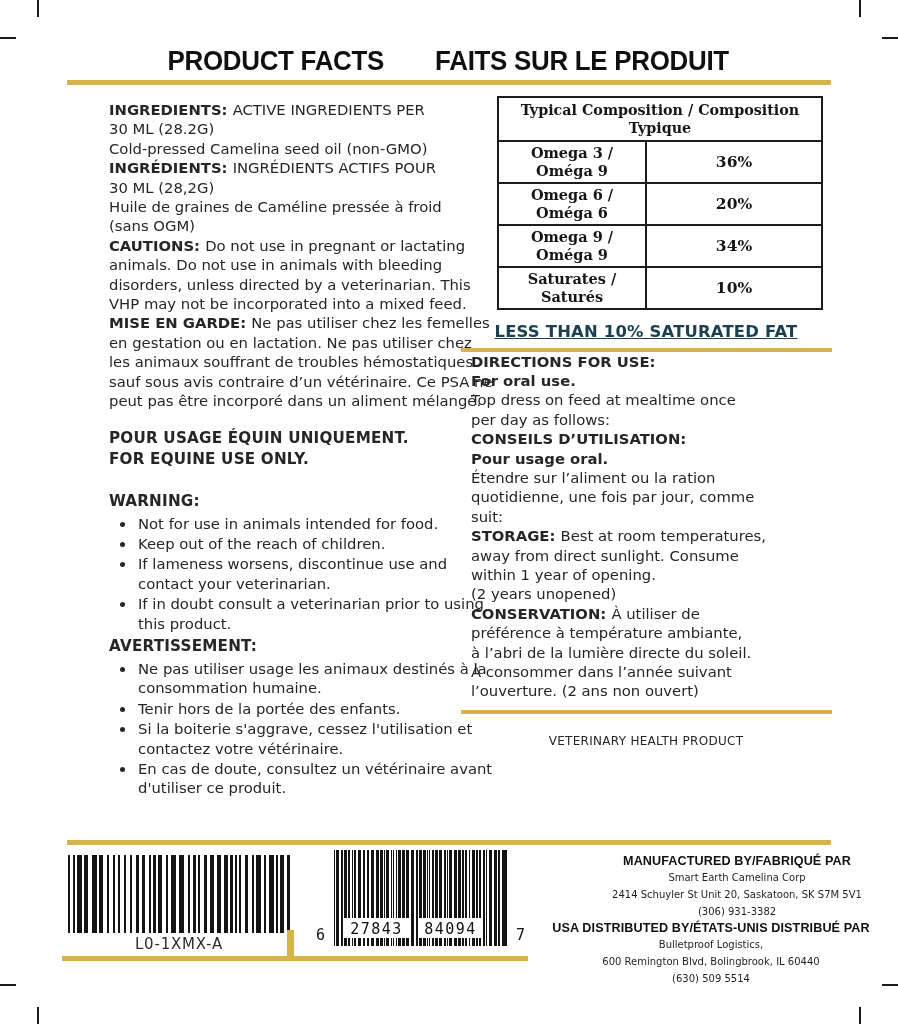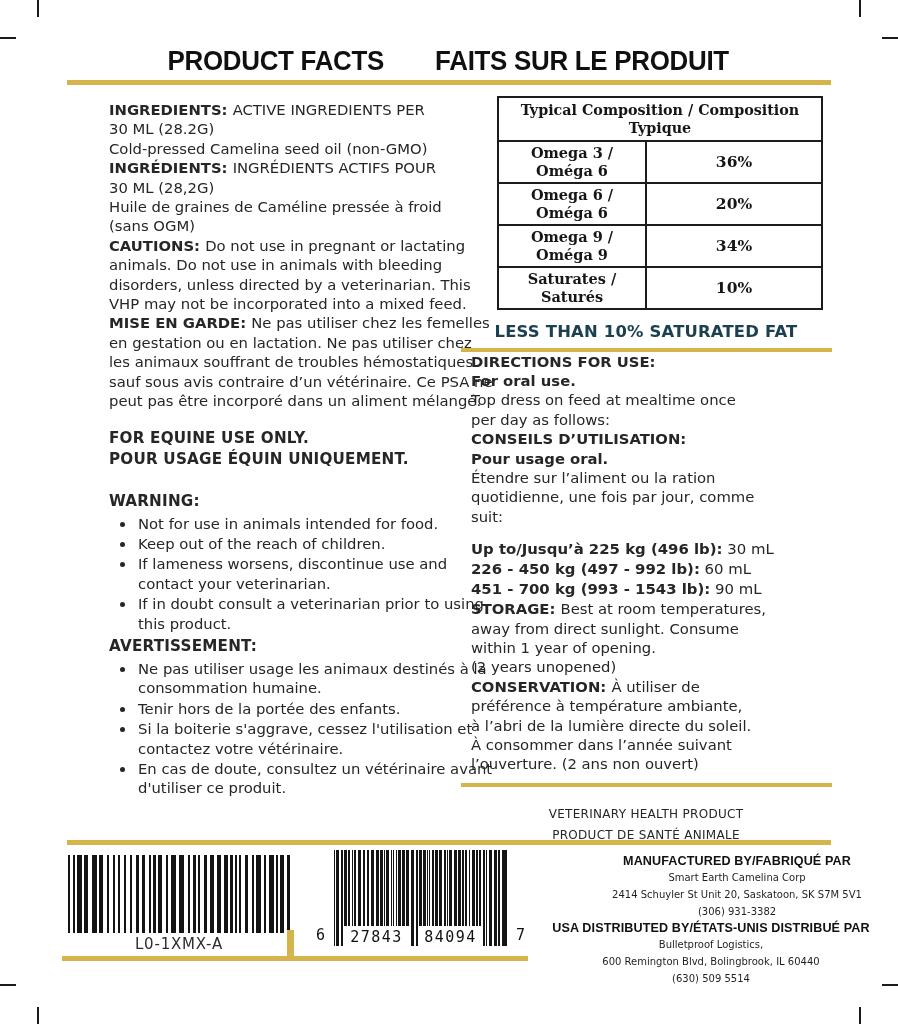--- a/index.html
+++ b/index.html
@@ -38,21 +38,21 @@
     font-family:"DejaVu Serif","Liberation Serif",serif; font-weight:700; color:#161616;
     border:2px solid #1c1c1c;
   }
   table.comp th, table.comp td{border:2px solid #1c1c1c; text-align:center; padding:2px 4px;}
   table.comp th{font-size:14.3px; line-height:18px; padding:3px 2px;}
   table.comp td{font-size:14.5px; line-height:18px;}
   table.comp td.val{font-size:15.5px; width:166px;}
   table.comp td.small{font-size:10.6px; line-height:11.6px; white-space:pre-line; padding:2px 1px;}
   
   .banner{margin-top:11px; text-align:center; color:var(--teal); font-weight:700;}
-  .banner div{font-size:16.4px; line-height:21.5px; letter-spacing:0.2px;}
+  .banner div{font-size:16.4px; line-height:21.5px; letter-spacing:0.2px;text-decoration:underline;}
   .rule-col{margin-top:5px; margin-left:1px; width:371px; height:4px; background:var(--gold);}
   .rule-col2{margin-top:9px;}
   .indent{padding-left:11px;}
   .directions{margin-top:11px;}
   .dosage{margin-top:13px;}
   .dose-line{font-size:14.9px; line-height:20px;}
   .storage{margin-top:18px;}
   .vhp{margin-top:17px; text-align:center;}
   .vhp div{font-weight:400; font-size:12px; line-height:21px; letter-spacing:0.3px;}
 
@@ -62,21 +62,21 @@
   .bars i{position:absolute; top:0; bottom:0; background:#141414;}
   .bc1{left:68px; top:15px; width:222px; height:78px;}
   .bc-caption{position:absolute; left:68px; top:95px; width:222px; text-align:center;
     font-size:15px; letter-spacing:0.8px; color:#2e2e2e;}
   .gold-tick{position:absolute; left:287px; top:90px; width:7px; height:28px; background:var(--gold);}
   .gold-foot{position:absolute; left:62px; top:116px; width:466px; height:5px; background:var(--gold);}
   .upc{position:absolute; left:318px; top:10px; width:205px; height:96px;}
   .upc .bars{left:16px; right:16px; top:0; bottom:0;}
   .upc-digit{position:absolute; bottom:2px; font-family:"DejaVu Sans Mono",monospace; font-size:15px; color:#111;}
   .upc-d-left{left:-2px;} .upc-d-right{right:-2px;}
-  .upc-group{position:absolute; bottom:0; width:65px; text-align:center; background:#fff;
+  .upc-group{position:absolute; bottom:8px; width:65px; text-align:center; background:#fff;
     font-family:"DejaVu Sans Mono",monospace; font-size:15px; letter-spacing:1.5px; color:#111; padding-top:2px;}
   .upc-g1{left:26px;} .upc-g2{left:100px;}
   .addr{position:absolute; width:356px; text-align:center; color:#1f1f1f;}
   .addr-top{left:559px; top:13px;} .addr-bot{left:533px; top:80px;}
   .addr .hd{font-family:"Liberation Sans","DejaVu Sans",sans-serif; font-weight:700; font-size:12.6px; line-height:16px; letter-spacing:0.1px; color:#111;}
   .addr .ln div{font-size:10px; line-height:17.2px;}
 </style>
 </head>
 <body>
 
@@ -101,22 +101,22 @@
     <p class="rich"><span class="b">INGREDIENTS: </span><span>ACTIVE INGREDIENTS PER
 30 ML (28.2G)
 Cold-pressed Camelina seed oil (non-GMO)
 </span><span class="b">INGRÉDIENTS: </span><span>INGRÉDIENTS ACTIFS POUR
 30 ML (28,2G)
 Huile de graines de Caméline pressée à froid
 (sans OGM)</span></p>
     <p class="rich mt20"><span class="b">CAUTIONS: </span><span>Do not use in pregnant or lactating animals. Do not use in animals with bleeding disorders, unless directed by a veterinarian. This VHP may not be incorporated into a mixed feed.</span></p>
     <p class="rich mt19"><span class="b">MISE EN GARDE: </span><span>Ne pas utiliser chez les femelles en gestation ou en lactation. Ne pas utiliser chez les animaux souffrant de troubles hémostatiques sauf sous avis contraire d’un vétérinaire. Ce PSA ne peut pas être incorporé dans un aliment mélangé.</span></p>
     <div class="equine mt17">
+        <div>POUR USAGE ÉQUIN UNIQUEMENT.</div>
         <div>FOR EQUINE USE ONLY.</div>
-        <div>POUR USAGE ÉQUIN UNIQUEMENT.</div>
       </div>
     <div class="mt21">
       <div class="sec-h">WARNING:</div>
       <ul class="blist">
           <li>Not for use in animals intended for food.</li>
           <li>Keep out of the reach of children.</li>
           <li>If lameness worsens, discontinue use and contact your veterinarian.</li>
           <li>If in doubt consult a veterinarian prior to using this product.</li>
         </ul>
     </div>
@@ -133,21 +133,21 @@
 
   <div class="col-right">
     <table class="comp">
       <thead>
         <tr>
             <th colspan="2">Typical Composition / Composition Typique</th>
           </tr>
       </thead>
       <tbody id="comp-rows">
           <tr>
-            <td>Omega 3 / Oméga 6</td>
+            <td>Omega 3 / Oméga 9</td>
             <td class="val">36%</td>
           </tr>
           <tr>
             <td>Omega 6 / Oméga 6</td>
             <td class="val">20%</td>
           </tr>
           <tr>
             <td>Omega 9 / Oméga 9</td>
             <td class="val">34%</td>
           </tr>
@@ -163,38 +163,32 @@
     <div class="rule-col"></div>
     <p class="rich indent directions"><span class="b">DIRECTIONS FOR USE:
 For oral use.
 </span><span>Top dress on feed at mealtime once
 per day as follows:
 </span><span class="b">CONSEILS D’UTILISATION:
 Pour usage oral.
 </span><span>Étendre sur l’aliment ou la ration
 quotidienne, une fois par jour, comme
 suit:</span></p>
-    <div class="dosage indent" id="dosage">
-        <div class="dose-line"><span class="b">Up to/Jusqu’à 225 kg (496 lb):</span><span> 30 mL</span></div>
-        <div class="dose-line"><span class="b">226 - 450 kg (497 - 992 lb):</span><span> 60 mL</span></div>
-        <div class="dose-line"><span class="b">451 - 700 kg (993 - 1543 lb):</span><span> 90 mL</span></div>
-      </div>
     <p class="rich indent storage"><span class="b">STORAGE: </span><span>Best at room temperatures,
 away from direct sunlight. Consume
 within 1 year of opening.
 (2 years unopened)
 </span><span class="b">CONSERVATION: </span><span>À utiliser de
 préférence à température ambiante,
 à l’abri de la lumière directe du soleil.
 À consommer dans l’année suivant
 l’ouverture. (2 ans non ouvert)</span></p>
     <div class="rule-col rule-col2"></div>
     <div class="vhp">
         <div>VETERINARY HEALTH PRODUCT</div>
-        <div>PRODUCT DE SANTÉ ANIMALE</div>
       </div>
   </div>
 
   <div class="rule rule-mid"></div>
 
   <div class="footer">
     <div class="bars bc1" id="barcode-left">
         <i style="left: 0px; width: 2px;"></i>
         <i style="left: 5px; width: 2px;"></i>
         <i style="left: 9px; width: 5px;"></i>

